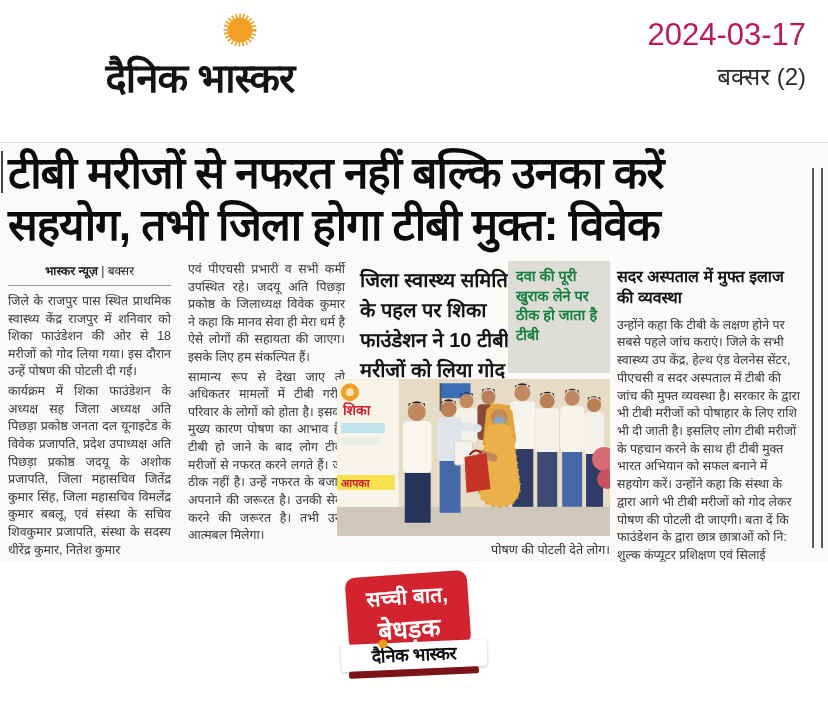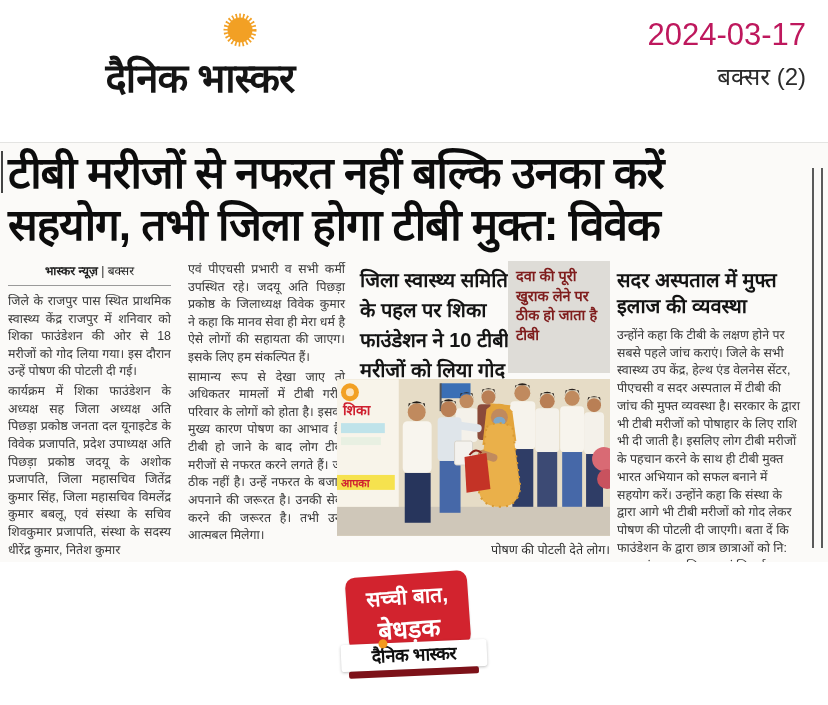--- a/index.html
+++ b/index.html
@@ -41,27 +41,27 @@
   .byline-rule{border:none;border-top:1px solid #9a9a9a;margin:5px 0 7px 0;}
   
   .mid{position:absolute;left:337px;top:0;width:273px;}
   .photo-headline{
     position:absolute;left:0;top:4px;width:166px;
     font-size:20px;font-weight:800;line-height:1.5;color:#141414;margin-left:23px;
   }
   .hi-box{
     position:absolute;left:171px;top:0px;width:102px;height:112px;
     background:#dedcd7;padding:6px 6px 0 8px;box-sizing:border-box;
-    font-size:14.5px;font-weight:800;line-height:1.35;color:#7f1d1d;
+    font-size:14.5px;font-weight:800;line-height:1.35;color:#15803d;
   }
   .photo{position:absolute;left:0;top:118px;width:273px;height:157px;background:#e3d9c4;}
   .caption{position:absolute;left:0;top:280px;width:273px;font-size:12.5px;color:#2f2f2f;text-align:right;}
   
   .colR{left:617px;width:186px;text-align:left;}
-  .r-head{font-size:20px;font-weight:800;line-height:1.3;color:#131313;margin:6px 0 8px 0;}
+  .r-head{font-size:16px;font-weight:800;line-height:1.3;color:#131313;margin:6px 0 8px 0;}
   .r-body{font-size:12.4px;line-height:1.43;color:#3a3a3a;}
   
   .foot{position:absolute;left:0;top:562px;width:828px;height:143px;background:#fff;}
   .red-card{
     position:absolute;left:347px;top:12px;width:122px;height:74px;
     background:#d2232e;border-radius:10px;transform:rotate(-4deg);
     color:#fff;text-align:center;box-shadow:0 1px 2px rgba(0,0,0,.15);
   }
   .red-card .l1{font-size:21px;font-weight:800;margin-top:8px;}
   .red-card .l2{font-size:25px;font-weight:800;margin-top:1px;}

